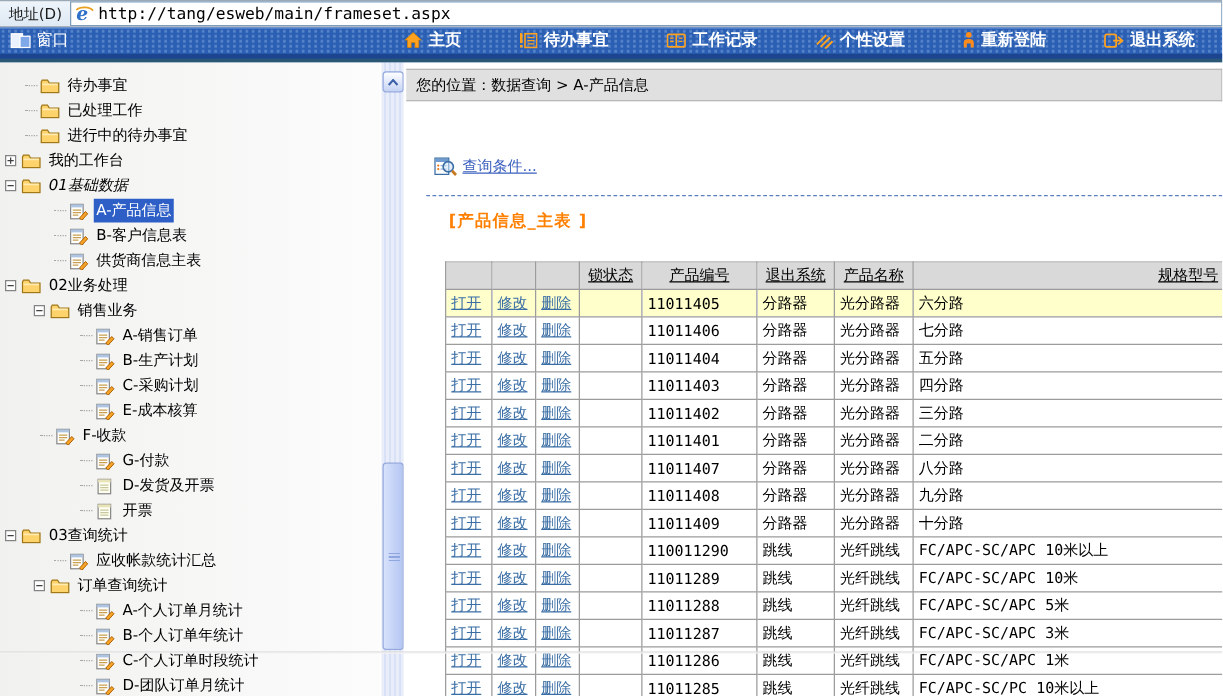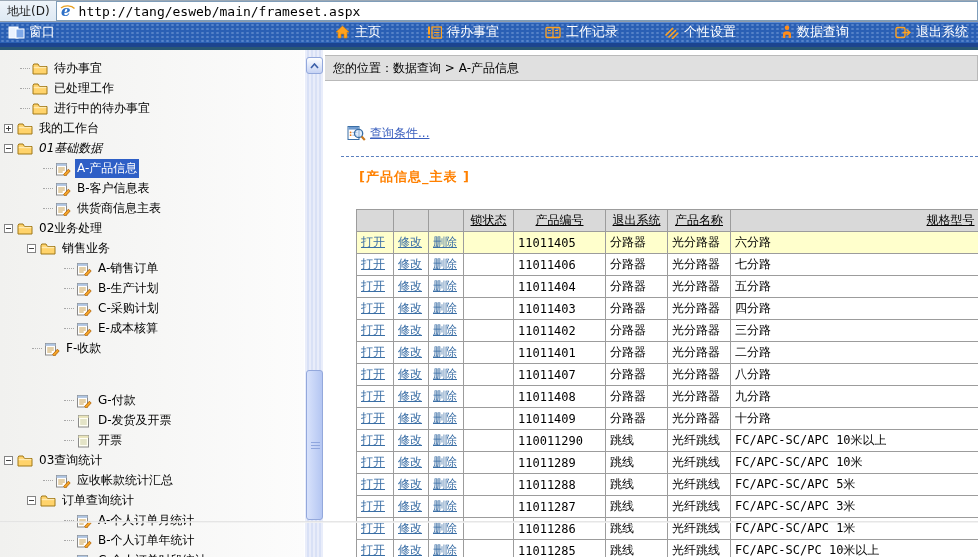--- a/index.html
+++ b/index.html
@@ -18,21 +18,21 @@
 
   
   .navbar { position:absolute; left:0; top:22px; width:978px; height:28px;
     background-color:#2A5FB4;
     background-image:radial-gradient(circle, rgba(140,175,225,.45) 1px, transparent 1.4px);
     background-size:5px 4px;
     border-top:1px solid #5E8CD2; border-bottom:3px solid #2A5874;
     box-shadow:inset 0 -4px 0 #1C448F;
     display:flex; align-items:flex-start; justify-content:space-between; color:#fff; }
   .nav-left { display:flex; align-items:center; gap:4px; padding-left:8px; }
-  .nav-right { display:flex; align-items:center; padding-right:10px; }
+  .nav-right { display:flex; align-items:center; padding-right:22px;font-weight:bold; }
   .nav-item { display:flex; align-items:center; gap:5px; margin-left:46px; cursor:pointer; white-space:nowrap; font-size:13px; }
   .nav-item:first-child { margin-left:0; }
   .win-label { font-size:13px; }
   .nav-ic { display:inline-flex; align-items:center; }
 
   
   .main-body { position:absolute; left:0; top:50px; width:978px; height:507px; }
 
   
   .tree-panel { position:absolute; left:0; top:0; width:304px; height:507px;
@@ -150,21 +150,21 @@
           </span>
           <span>个性设置</span>
         </div>
         <div class="nav-item">
           <span class="nav-ic">
             <svg width="10" height="14" viewBox="0 0 10 14">
               <circle cx="5" cy="2.8" r="2.3" fill="#FF8C1A"></circle>
               <path d="M1 13 V9 Q1 6.2 5 6.2 Q9 6.2 9 9 V13 H6.6 V9.8 H3.4 V13 Z" fill="#FF8C1A"></path>
             </svg>
           </span>
-          <span>数据查询</span>
+          <span>重新登陆</span>
         </div>
         <div class="nav-item">
           <span class="nav-ic">
             <svg width="16" height="13" viewBox="0 0 16 13">
               <rect x="1" y="1.5" width="9" height="10" rx="1.5" fill="none" stroke="#FFA21F" stroke-width="1.4"></rect>
               <path d="M7.5 6.5 h6.5 M11.5 3.5 L15 6.5 L11.5 9.5" stroke="#FFA21F" stroke-width="1.4" fill="none"></path>
             </svg>
           </span>
           <span>退出系统</span>
         </div>
@@ -333,21 +333,21 @@
           <span class="tree-ic">
             <svg width="16" height="15" viewBox="0 0 16 15">
               <rect x="1.5" y="2.5" width="10" height="11.5" fill="#FFFFFF" stroke="#8A8A8A"></rect>
               <rect x="1.5" y="2.5" width="10" height="2.4" fill="#AEC4E0"></rect>
               <path d="M3.2 7h6.6 M3.2 9h6.6 M3.2 11h4.5" stroke="#C8A050" stroke-width="1"></path>
               <path d="M8.6 13.4 L13.4 8.2 L15.2 10 L10.4 15.2 Z" fill="#F4A428" stroke="#B06000" stroke-width="0.8"></path>
             </svg>
           </span>
           <span class="tree-label">F-收款</span>
         </div>
-        <div class="tree-row" style="padding-left: 64px; margin-top: 32px;">
+        <div class="tree-row" style="padding-left: 64px;">
           <span class="stub"></span>
           <span class="tree-ic">
             <svg width="16" height="15" viewBox="0 0 16 15">
               <rect x="1.5" y="2.5" width="10" height="11.5" fill="#FFFFFF" stroke="#8A8A8A"></rect>
               <rect x="1.5" y="2.5" width="10" height="2.4" fill="#AEC4E0"></rect>
               <path d="M3.2 7h6.6 M3.2 9h6.6 M3.2 11h4.5" stroke="#C8A050" stroke-width="1"></path>
               <path d="M8.6 13.4 L13.4 8.2 L15.2 10 L10.4 15.2 Z" fill="#F4A428" stroke="#B06000" stroke-width="0.8"></path>
             </svg>
           </span>
           <span class="tree-label">G-付款</span>

